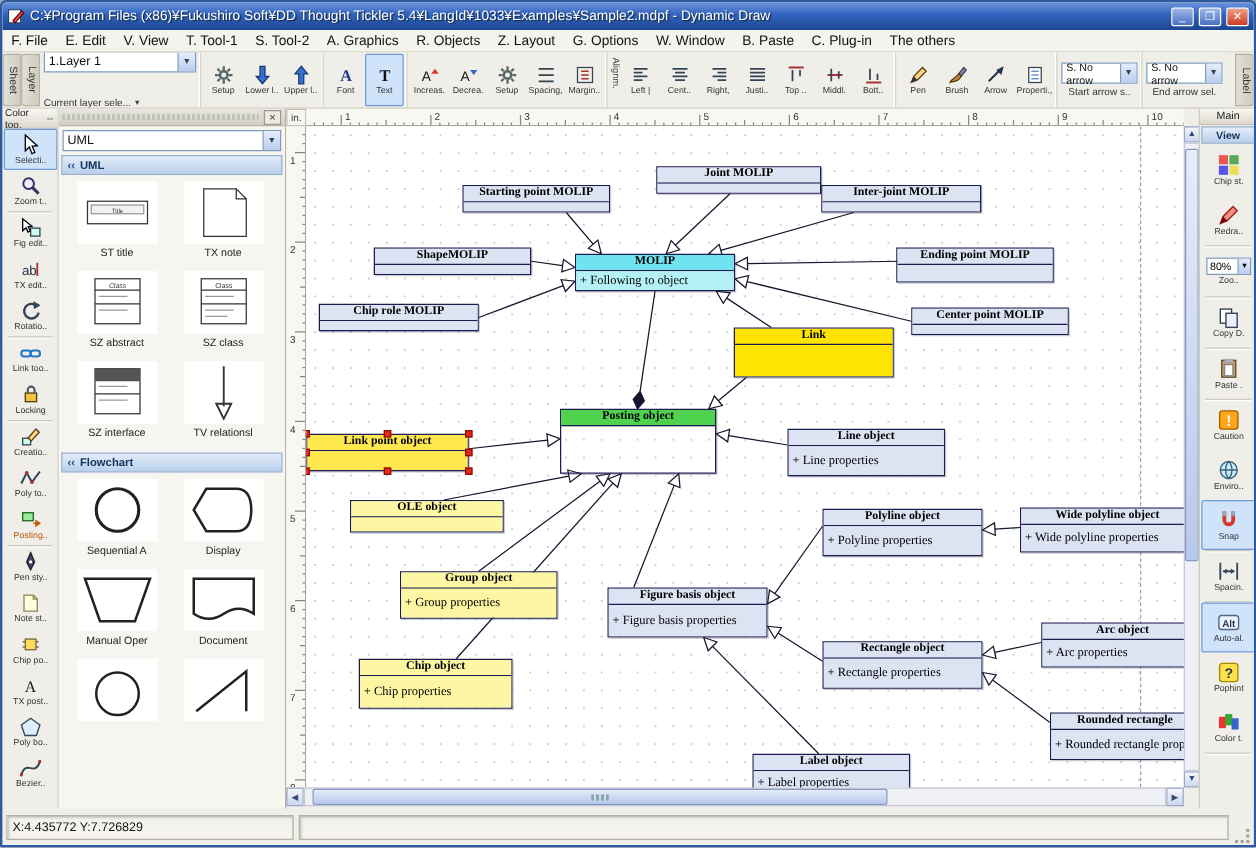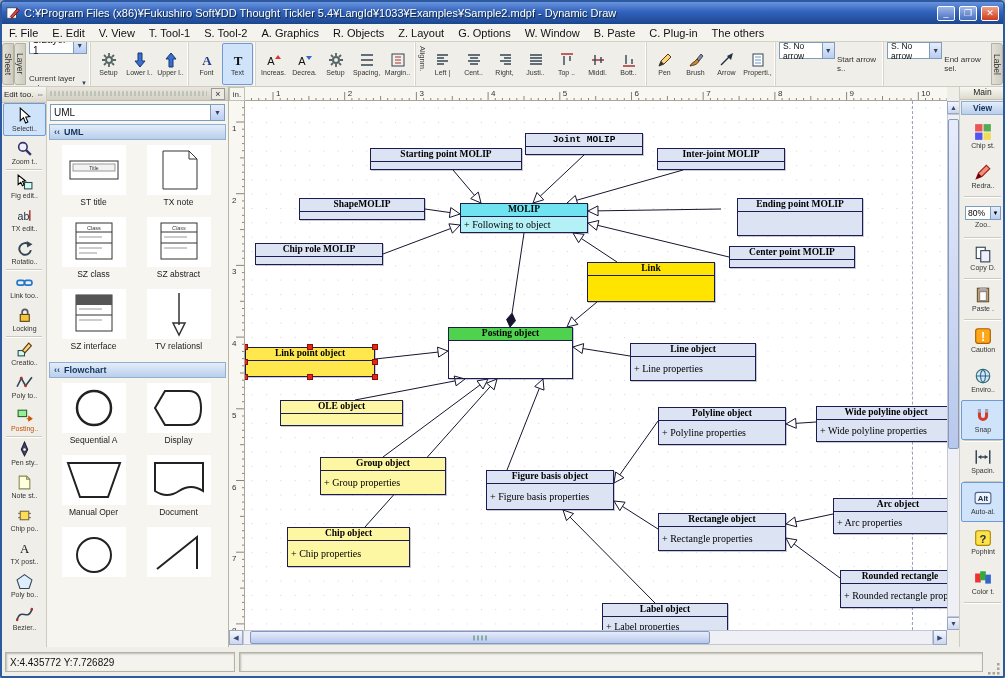--- a/index.html
+++ b/index.html
@@ -22,21 +22,21 @@
   .layerstack{width:128px;display:flex;flex-direction:column;justify-content:center;gap:20px;padding:2px 3px;}
   .combo{background:#fff;border:1px solid #7f9db9;height:17px;display:flex;align-items:center;font-size:10px;padding-left:3px;color:#111;}
   .combo .dd{margin-left:auto;width:14px;height:100%;background:linear-gradient(180deg,#e6eefc,#b9cdf2);border-left:1px solid #7f9db9;text-align:center;font-size:7px;line-height:15px;color:#345;}
   .caption{font-size:8px;color:#333;display:flex;align-items:center;gap:2px;}
   .tb-group{display:flex;align-items:stretch;border-left:1px solid #d8d5c8;box-shadow:-1px 0 0 #fff;padding:1px 2px;}
   .tb-btn{width:31px;display:flex;flex-direction:column;align-items:center;justify-content:center;gap:1px;border:1px solid transparent;border-radius:2px;}
   .tb-btn .ic{width:16px;height:16px;}
   .tb-btn .lb{font-size:7px;color:#333;white-space:nowrap;}
   .tb-btn.sel{background:#cfe3fb;border-color:#6f9ad8;}
   .vlab{writing-mode:vertical-rl;font-size:7.5px;color:#444;padding:3px 0;}
-  .arrowcombo{width:108px;display:flex;justify-content:center;gap:2px;padding:0 3px;}
+  .arrowcombo{width:68px;display:flex;flex-direction:column;justify-content:center;gap:2px;padding:0 3px;}
   .arrowcombo .caption{justify-content:center;}
   svg{display:block;}
 
   
   #lefttools{position:absolute;left:0;top:85px;width:45px;height:560px;background:#efeee8;border-right:1px solid #cfccbe;overflow:hidden;}
   #lefttools .hdr{height:16px;font-size:8px;color:#222;display:flex;align-items:center;justify-content:space-between;padding:0 2px;background:linear-gradient(180deg,#f8f7f3,#ddd9cc);border-bottom:1px solid #c5c2b4;}
   .ltool{width:43px;height:33px;margin:0 1px;display:flex;flex-direction:column;align-items:center;justify-content:center;gap:1px;border:1px solid transparent;border-radius:2px;}
   .ltool .ic{width:17px;height:17px;}
   .ltool .lb{font-size:7px;color:#333;white-space:nowrap;}
   .ltool.sel{background:#cfe3fb;border-color:#6f9ad8;}
@@ -411,21 +411,21 @@
             <span class="dd">▼</span>
           </div>
           <div class="caption" style="justify-content: center;">End arrow sel.</div>
         </div>
       </div>
     <div class="vtab" style="margin-left:auto;border-radius:0 3px 3px 0;">Label</div>
   </div>
 
   <div id="lefttools">
     <div class="hdr">
-      <span>Edit too.</span>
+      <span>Color too.</span>
       <span style="color:#456;">⇔</span>
     </div>
     <div id="lefttools-items">
         <div class="ltool sel">
           <span class="ic">
             <svg viewBox="0 0 16 16">
               <path d="M4 1 L4 13 L7 10 L9 15 L11.2 14 L9.2 9.5 L13 9 Z" fill="#fff" stroke="#000"></path>
             </svg>
           </span>
           <span class="lb">Selecti..</span>
@@ -610,40 +610,40 @@
               </svg>
             </div>
             <div class="lb">TX note</div>
           </div>
           <div class="tile">
             <div class="shape">
               <svg viewBox="0 0 64 50">
                 <rect x="14" y="6" width="36" height="36" fill="#fff" stroke="#333"></rect>
                 <line x1="14" y1="15" x2="50" y2="15" stroke="#333"></line>
                 <line x1="14" y1="26" x2="50" y2="26" stroke="#333"></line>
-                <text x="32" y="13" font-size="5.5" text-anchor="middle" fill="#333">Class</text>
+                <text x="32" y="13" font-size="5.5" font-style="italic" text-anchor="middle" fill="#333">Class</text>
                 <line x1="17" y1="20" x2="40" y2="20" stroke="#999"></line>
                 <line x1="17" y1="31" x2="40" y2="31" stroke="#999"></line>
-                <line x1="17" y1="36" x2="35" y2="36" stroke="#999"></line>
               </svg>
             </div>
-            <div class="lb">SZ class</div>
+            <div class="lb">SZ abstract</div>
           </div>
           <div class="tile">
             <div class="shape">
               <svg viewBox="0 0 64 50">
                 <rect x="14" y="6" width="36" height="36" fill="#fff" stroke="#333"></rect>
                 <line x1="14" y1="15" x2="50" y2="15" stroke="#333"></line>
                 <line x1="14" y1="26" x2="50" y2="26" stroke="#333"></line>
-                <text x="32" y="13" font-size="5.5" font-style="italic" text-anchor="middle" fill="#333">Class</text>
+                <text x="32" y="13" font-size="5.5" text-anchor="middle" fill="#333">Class</text>
                 <line x1="17" y1="20" x2="40" y2="20" stroke="#999"></line>
                 <line x1="17" y1="31" x2="40" y2="31" stroke="#999"></line>
+                <line x1="17" y1="36" x2="35" y2="36" stroke="#999"></line>
               </svg>
             </div>
-            <div class="lb">SZ abstract</div>
+            <div class="lb">SZ class</div>
           </div>
           <div class="tile">
             <div class="shape">
               <svg viewBox="0 0 64 50">
                 <rect x="14" y="6" width="36" height="36" fill="#fff" stroke="#333"></rect>
                 <rect x="14" y="6" width="36" height="10" fill="#555"></rect>
                 <line x1="14" y1="26" x2="50" y2="26" stroke="#333"></line>
                 <line x1="17" y1="20" x2="40" y2="20" stroke="#999"></line>
                 <line x1="17" y1="31" x2="40" y2="31" stroke="#999"></line>
               </svg>
@@ -959,43 +959,43 @@
         <line x1="413" y1="428" x2="377.43661487732106" y2="405.3687549219316"></line>
         <polygon points="369,400 380.1,401.2 374.8,409.6" fill="#fff"></polygon>
         <line x1="588" y1="413" x2="550.7810592898484" y2="420.9189235553514"></line>
         <polygon points="541,423 549.7,416.0 551.8,425.8" fill="#fff"></polygon>
         <line x1="595" y1="477" x2="549.0355719334475" y2="442.95227550625737"></line>
         <polygon points="541,437 552.0,438.9 546.1,447.0" fill="#fff"></polygon>
         <line x1="410" y1="502" x2="325.03274308166675" y2="416.10918594125013"></line>
         <polygon points="318,409 328.6,412.6 321.5,419.6" fill="#fff"></polygon>
       </svg>
     <div id="nodes-layer">
-        <div class="node" style="left: 125px; top: 47px; width: 152px; height: 22px; border-color: rgb(28, 28, 80);">
+        <div class="node" style="left: 125px; top: 47px; width: 118px; height: 22px; border-color: rgb(28, 28, 80);">
           <div class="node-head" style="background: rgb(220, 227, 243);">Starting point MOLIP</div>
           <div class="node-body" style="background: rgb(220, 227, 243);"></div>
         </div>
-        <div class="node" style="left: 280px; top: 32px; width: 118px; height: 22px; border-color: rgb(28, 28, 80); font-family: Liberation Mono, monospace;">
+        <div class="node" style="left: 280px; top: 32px; width: 132px; height: 22px; border-color: rgb(28, 28, 80);">
           <div class="node-head" style="background: rgb(220, 227, 243);">Joint MOLIP</div>
           <div class="node-body" style="background: rgb(220, 227, 243);"></div>
         </div>
         <div class="node" style="left: 412px; top: 47px; width: 128px; height: 22px; border-color: rgb(28, 28, 80);">
           <div class="node-head" style="background: rgb(220, 227, 243);">Inter-joint MOLIP</div>
           <div class="node-body" style="background: rgb(220, 227, 243);"></div>
         </div>
         <div class="node" style="left: 54px; top: 97px; width: 126px; height: 22px; border-color: rgb(28, 28, 80);">
           <div class="node-head" style="background: rgb(220, 227, 243);">ShapeMOLIP</div>
           <div class="node-body" style="background: rgb(220, 227, 243);"></div>
         </div>
         <div class="node" style="left: 215px; top: 102px; width: 128px; height: 30px; border-color: rgb(28, 28, 80);">
           <div class="node-head" style="background: rgb(111, 228, 240);">MOLIP</div>
           <div class="node-body" style="background: rgb(180, 241, 247);">
             <div class="node-row">+ Following to object</div>
           </div>
         </div>
-        <div class="node" style="left: 492px; top: 97px; width: 126px; height: 38px; border-color: rgb(28, 28, 80);">
+        <div class="node" style="left: 472px; top: 97px; width: 126px; height: 28px; border-color: rgb(28, 28, 80);">
           <div class="node-head" style="background: rgb(220, 227, 243);">Ending point MOLIP</div>
           <div class="node-body" style="background: rgb(220, 227, 243);"></div>
         </div>
         <div class="node" style="left: 10px; top: 142px; width: 128px; height: 22px; border-color: rgb(28, 28, 80);">
           <div class="node-head" style="background: rgb(220, 227, 243);">Chip role MOLIP</div>
           <div class="node-body" style="background: rgb(220, 227, 243);"></div>
         </div>
         <div class="node" style="left: 484px; top: 145px; width: 126px; height: 22px; border-color: rgb(28, 28, 80);">
           <div class="node-head" style="background: rgb(220, 227, 243);">Center point MOLIP</div>
           <div class="node-body" style="background: rgb(220, 227, 243);"></div>

